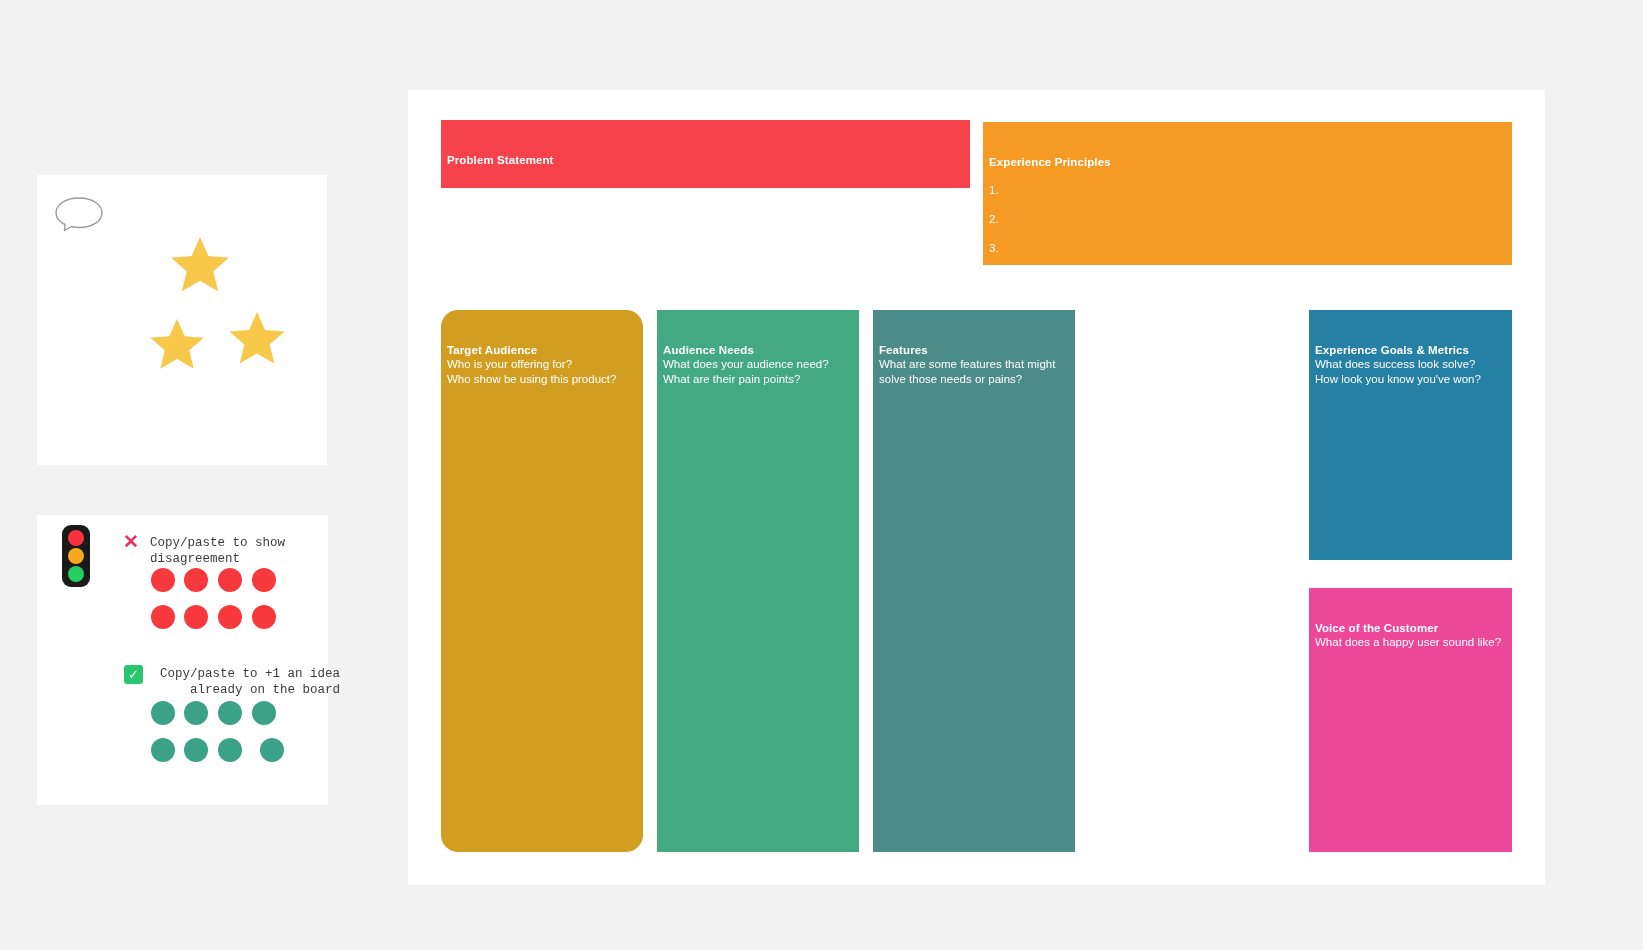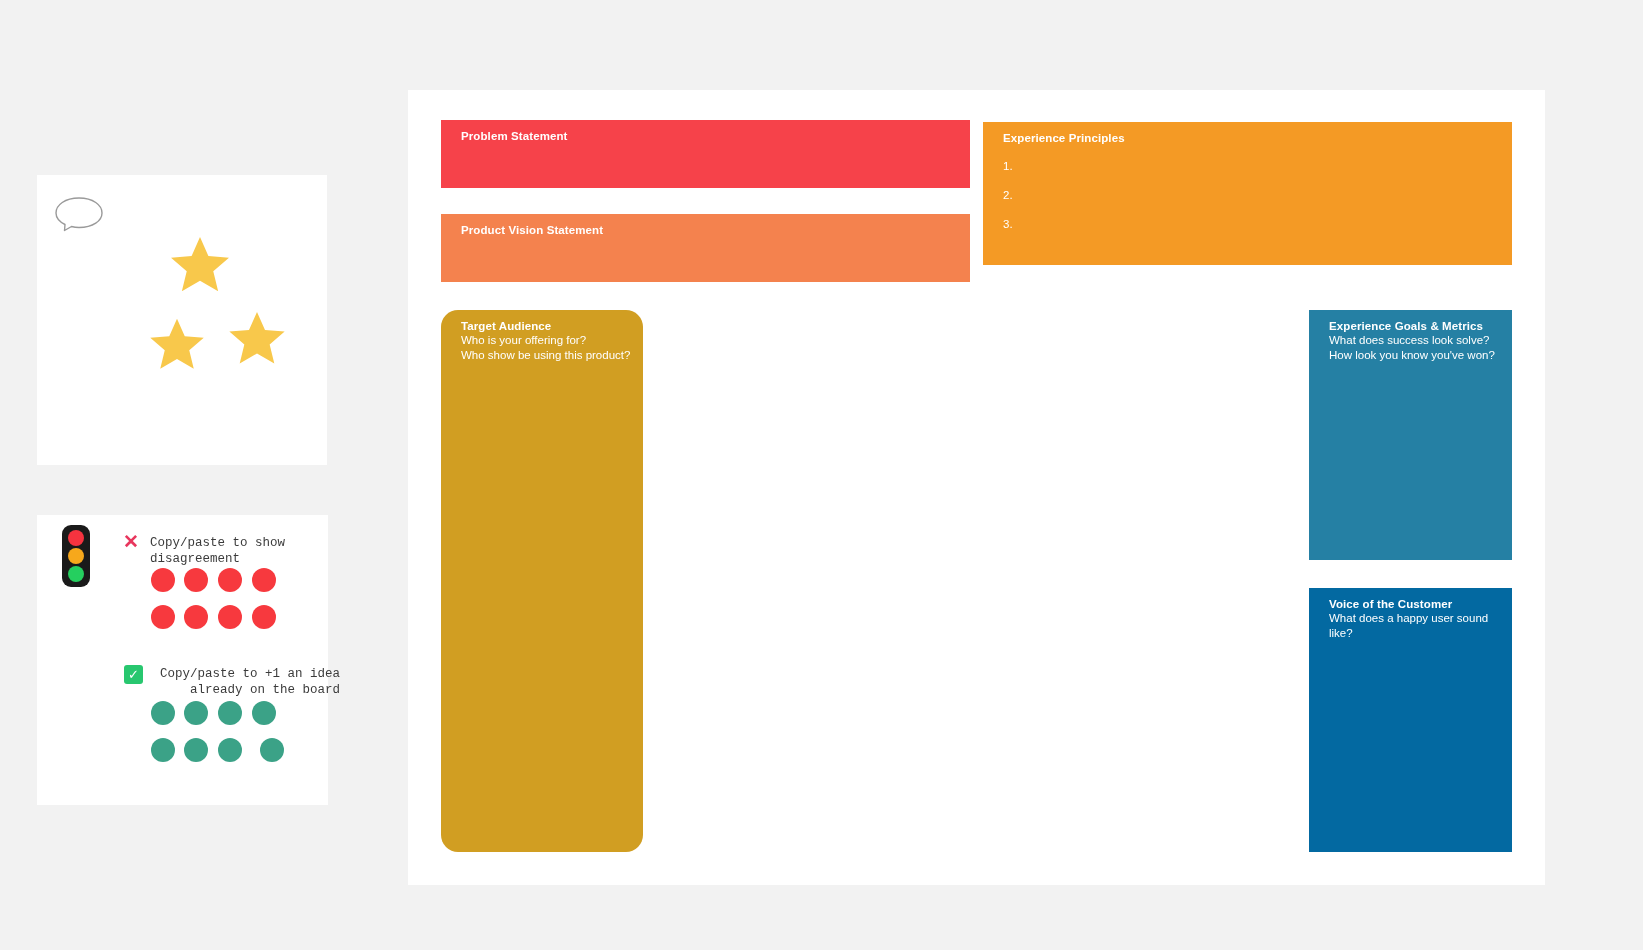--- a/index.html
+++ b/index.html
@@ -78,21 +78,21 @@
 
   .panel { position: absolute; overflow: hidden; }
   .panel-title {
     font-size: 11.5px; font-weight: bold; color: #ffffff;
     letter-spacing: .1px; line-height: 14px;
   }
   .panel-sub {
     font-size: 11.5px; color: #ffffff; line-height: 14.6px;
     font-weight: normal;
   }
-  .panel-inner { padding: 9px 10px 10px 20px; }
+  .panel-inner { padding: 9px 10px 10px 6px; margin-top: 24px; }
 
   .numbered { margin-top: 14px; }
   .numbered div {
     font-size: 11.5px; color: #ffffff; line-height: 14px;
     margin-bottom: 15px; font-weight: 500;
   }
 </style>
 </head>
 <body>
 
@@ -158,57 +158,66 @@
   </div>
 
   <div id="canvas">
 
     <div class="panel" id="p-problem" style="left:33px; top:30px; width:529px; height:68px; background:#f6424a;">
       <div class="panel-inner">
         <div class="panel-title">Problem Statement</div>
       </div>
     </div>
 
-    <div class="panel" id="p-vision" style="left:33px; top:124px; width:529px; height:68px; background:#f4824e;">
-      <div class="panel-inner">
-        <div class="panel-title">Product Vision Statement</div>
-      </div>
-    </div>
 
     <div class="panel" id="p-principles" style="left:575px; top:32px; width:529px; height:143px; background:#f49a25;">
       <div class="panel-inner">
         <div class="panel-title">Experience Principles</div>
         <div class="numbered">
           <div>1.</div>
           <div>2.</div>
           <div>3.</div>
         </div>
       </div>
     </div>
 
     <div class="panel" style="left:33px; top:220px; width:202px; height:542px; background:#d19e22;border-radius:17px;">
       <div class="panel-inner">
         <div class="panel-title">Target Audience</div>
         <div class="panel-sub">Who is your offering for?</div>
         <div class="panel-sub">Who show be using this product?</div>
       </div>
     </div>
 
-
+    <div class="panel" style="left:249px; top:220px; width:202px; height:542px; background:#42a983;">
+      <div class="panel-inner">
+        <div class="panel-title">Audience Needs</div>
+        <div class="panel-sub">What does your audience need?</div>
+        <div class="panel-sub">What are their pain points?</div>
+      </div>
+    </div>
+
+    <div class="panel" style="left:465px; top:220px; width:202px; height:542px; background:#4c8c88;">
+      <div class="panel-inner">
+        <div class="panel-title">Features</div>
+        <div class="panel-sub">What are some features that might</div>
+        <div class="panel-sub">solve those needs or pains?</div>
+      </div>
+    </div>
 
 
     <div class="panel" style="left:901px; top:220px; width:203px; height:250px; background:#2580a4;">
       <div class="panel-inner">
         <div class="panel-title">Experience Goals &amp; Metrics</div>
         <div class="panel-sub">What does success look solve?</div>
         <div class="panel-sub">How look you know you've won?</div>
       </div>
     </div>
 
-    <div class="panel" style="left:901px; top:498px; width:203px; height:264px; background:#0369a1;">
+    <div class="panel" style="left:901px; top:498px; width:203px; height:264px; background:#ec4899;">
       <div class="panel-inner">
         <div class="panel-title">Voice of the Customer</div>
         <div class="panel-sub">What does a happy user sound like?</div>
       </div>
     </div>
 
   </div>
 </div>
 
 </body></html>

